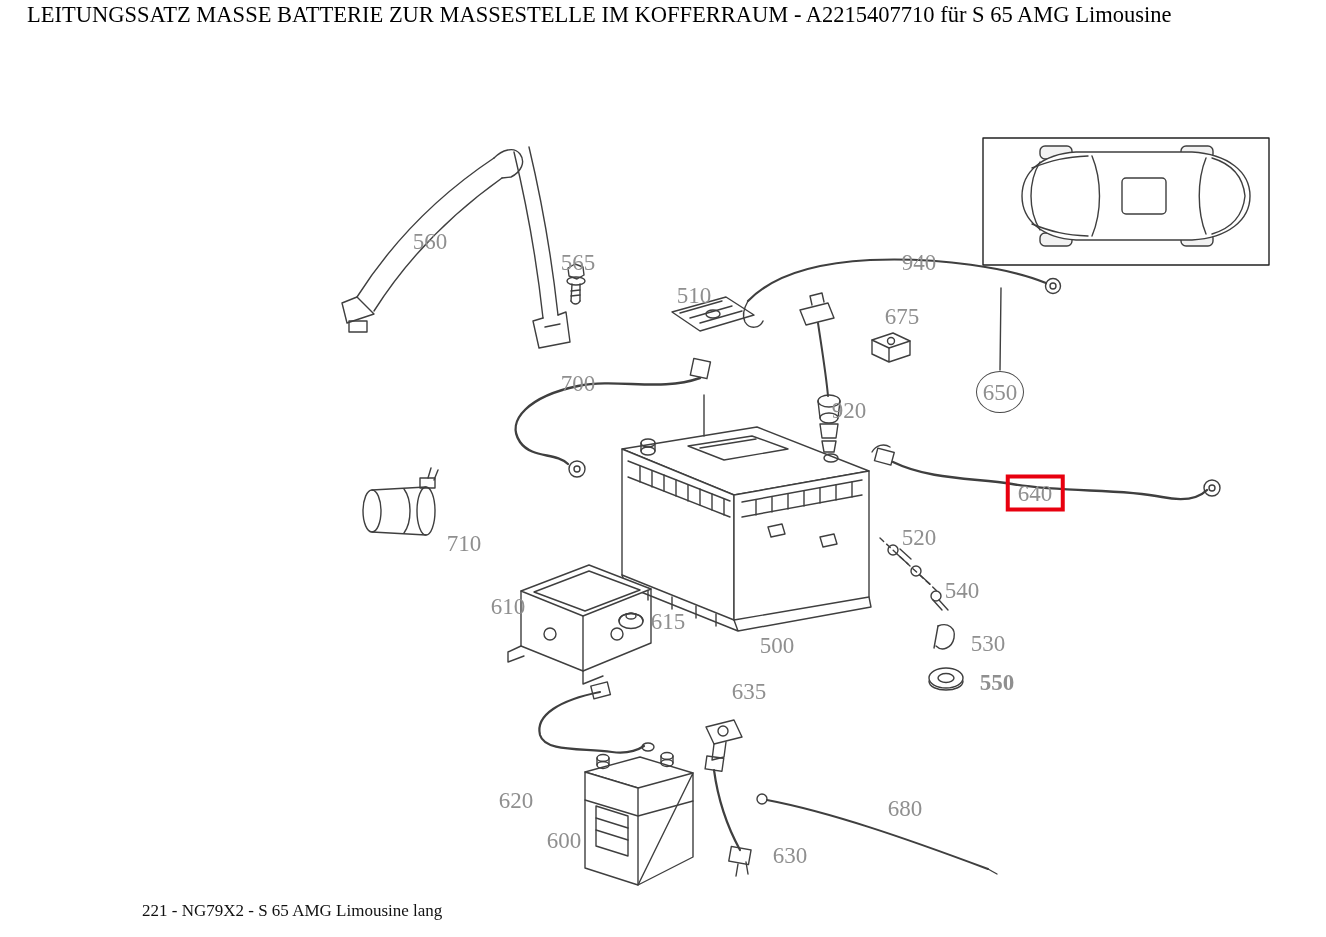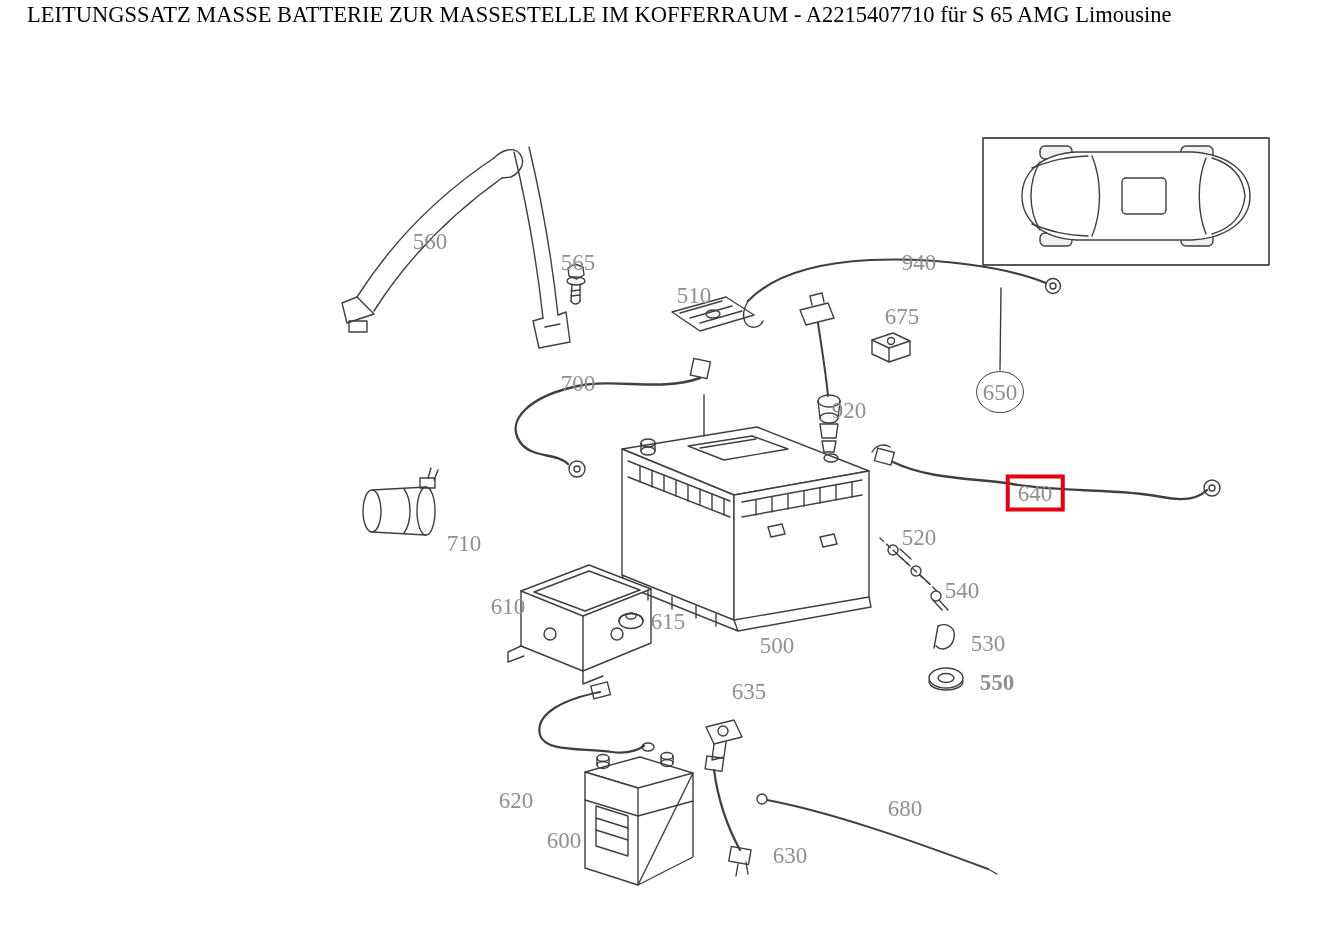--- a/index.html
+++ b/index.html
@@ -266,13 +266,14 @@
         <span class="callout plain" style="left: 508px; top: 606px;">610</span>
         <span class="callout plain" style="left: 668px; top: 621px;">615</span>
         <span class="callout plain" style="left: 516px; top: 770px; margin-top: 30px;">620</span>
         <span class="callout plain" style="left: 564px; top: 840px;">600</span>
         <span class="callout plain" style="left: 749px; top: 691px;">635</span>
         <span class="callout plain" style="left: 790px; top: 855px;">630</span>
         <span class="callout plain" style="left: 905px; top: 808px;">680</span>
       </div>
   </div>
 
+  <div class="caption">221 - NG79X2 - S 65 AMG Limousine lang</div>
 </div>
 
 </body></html>

